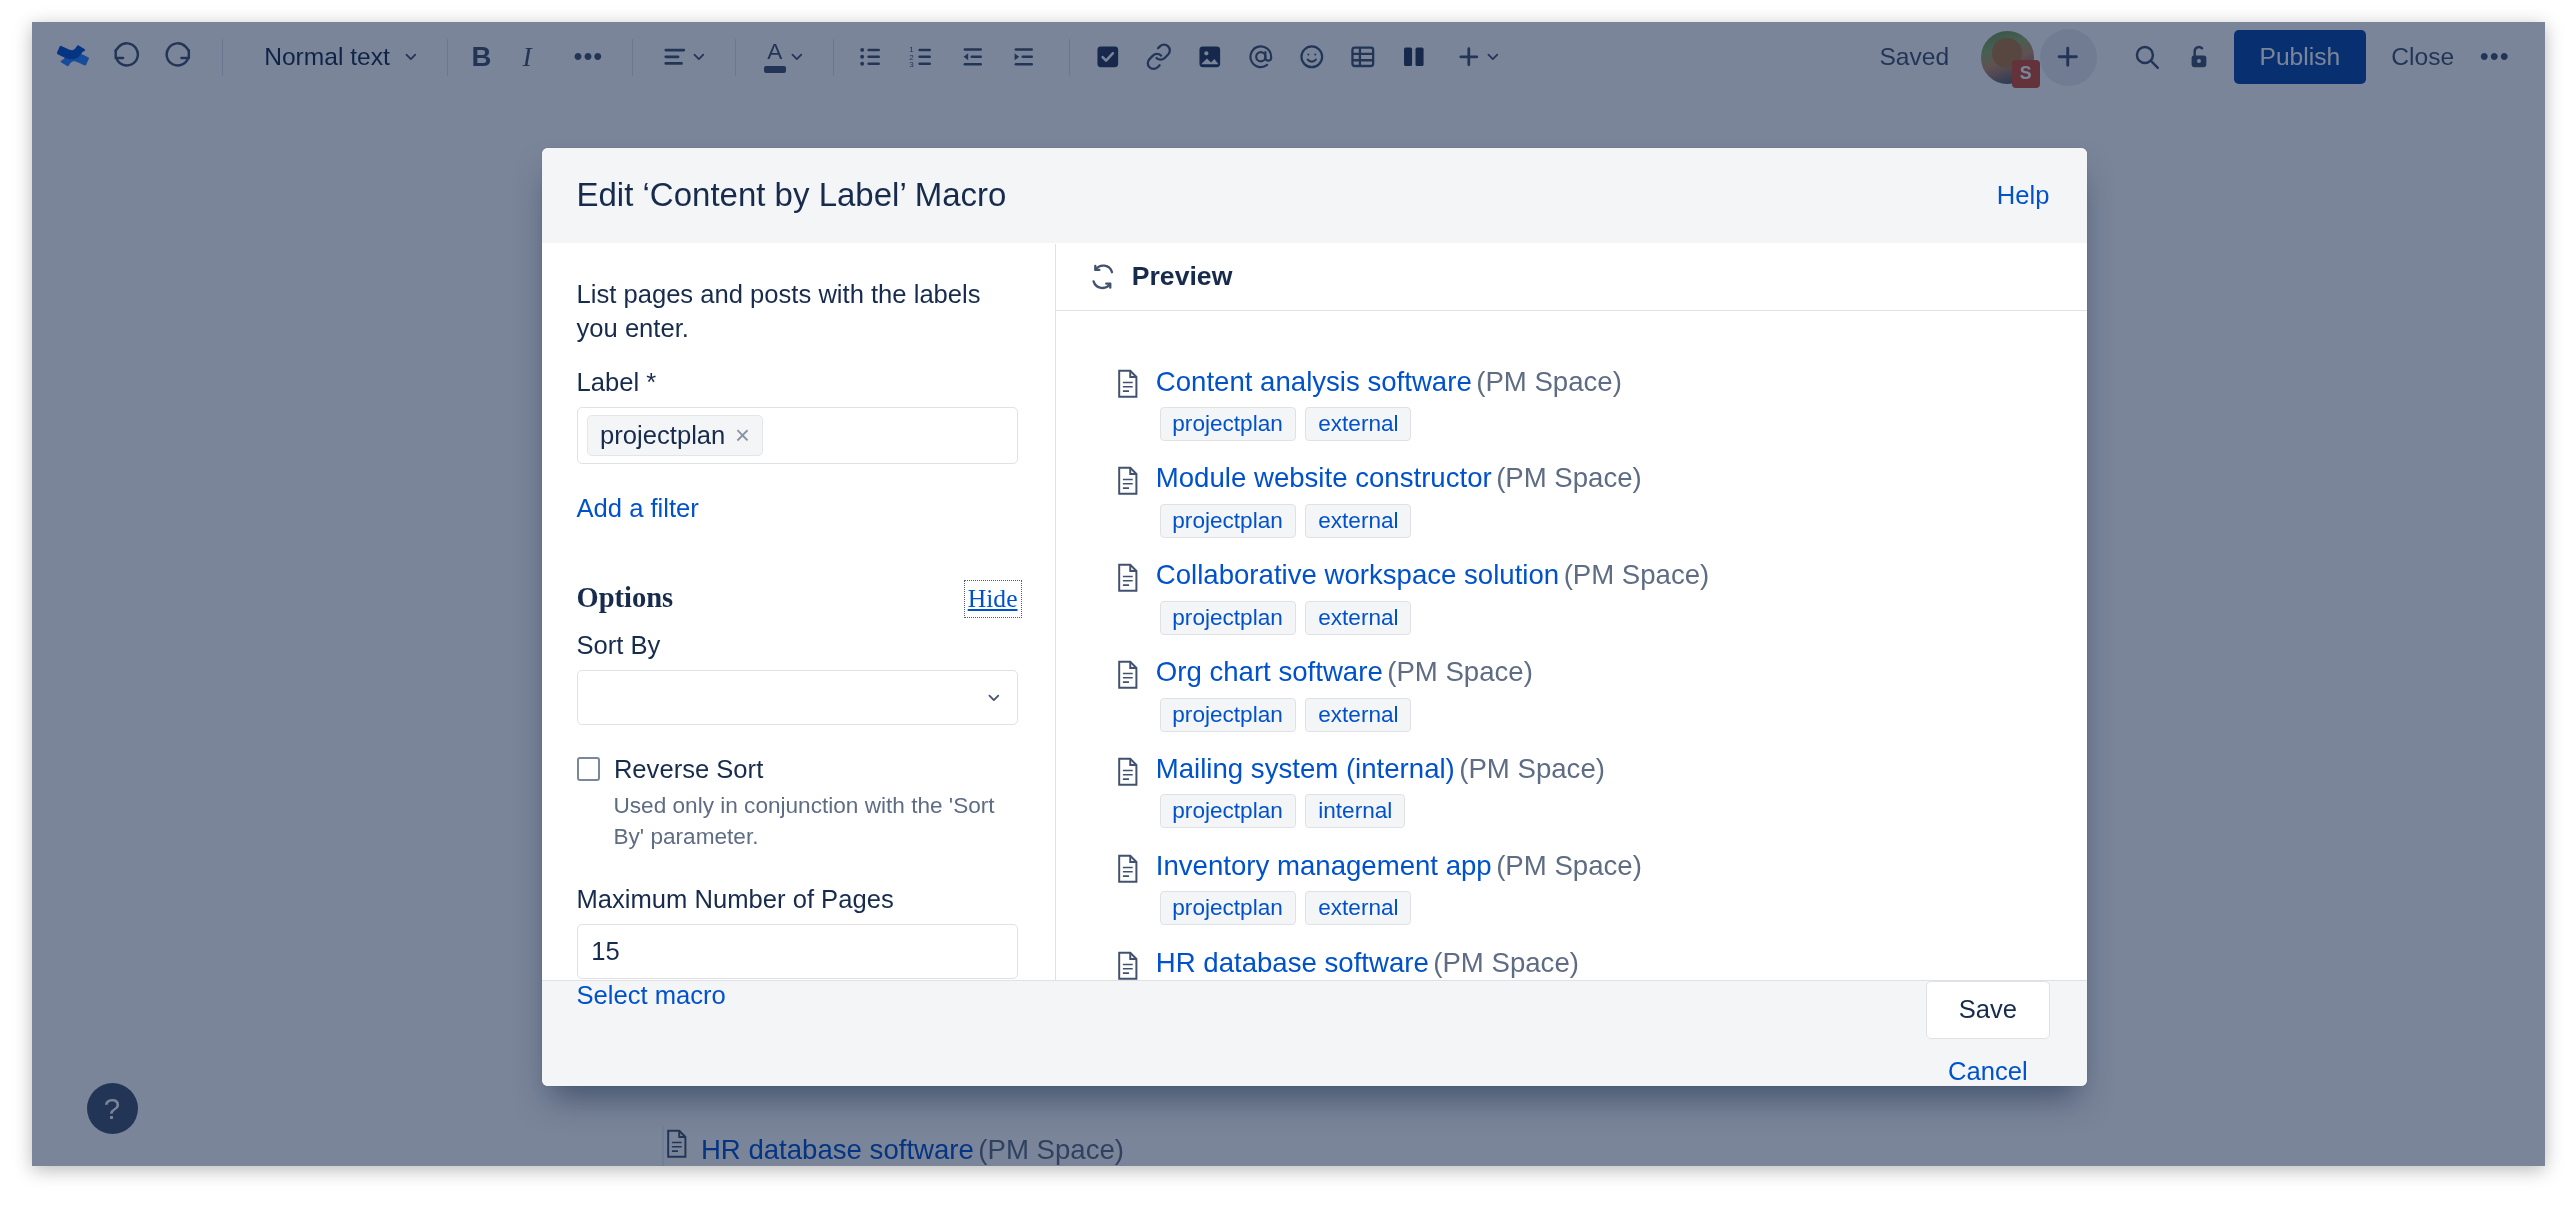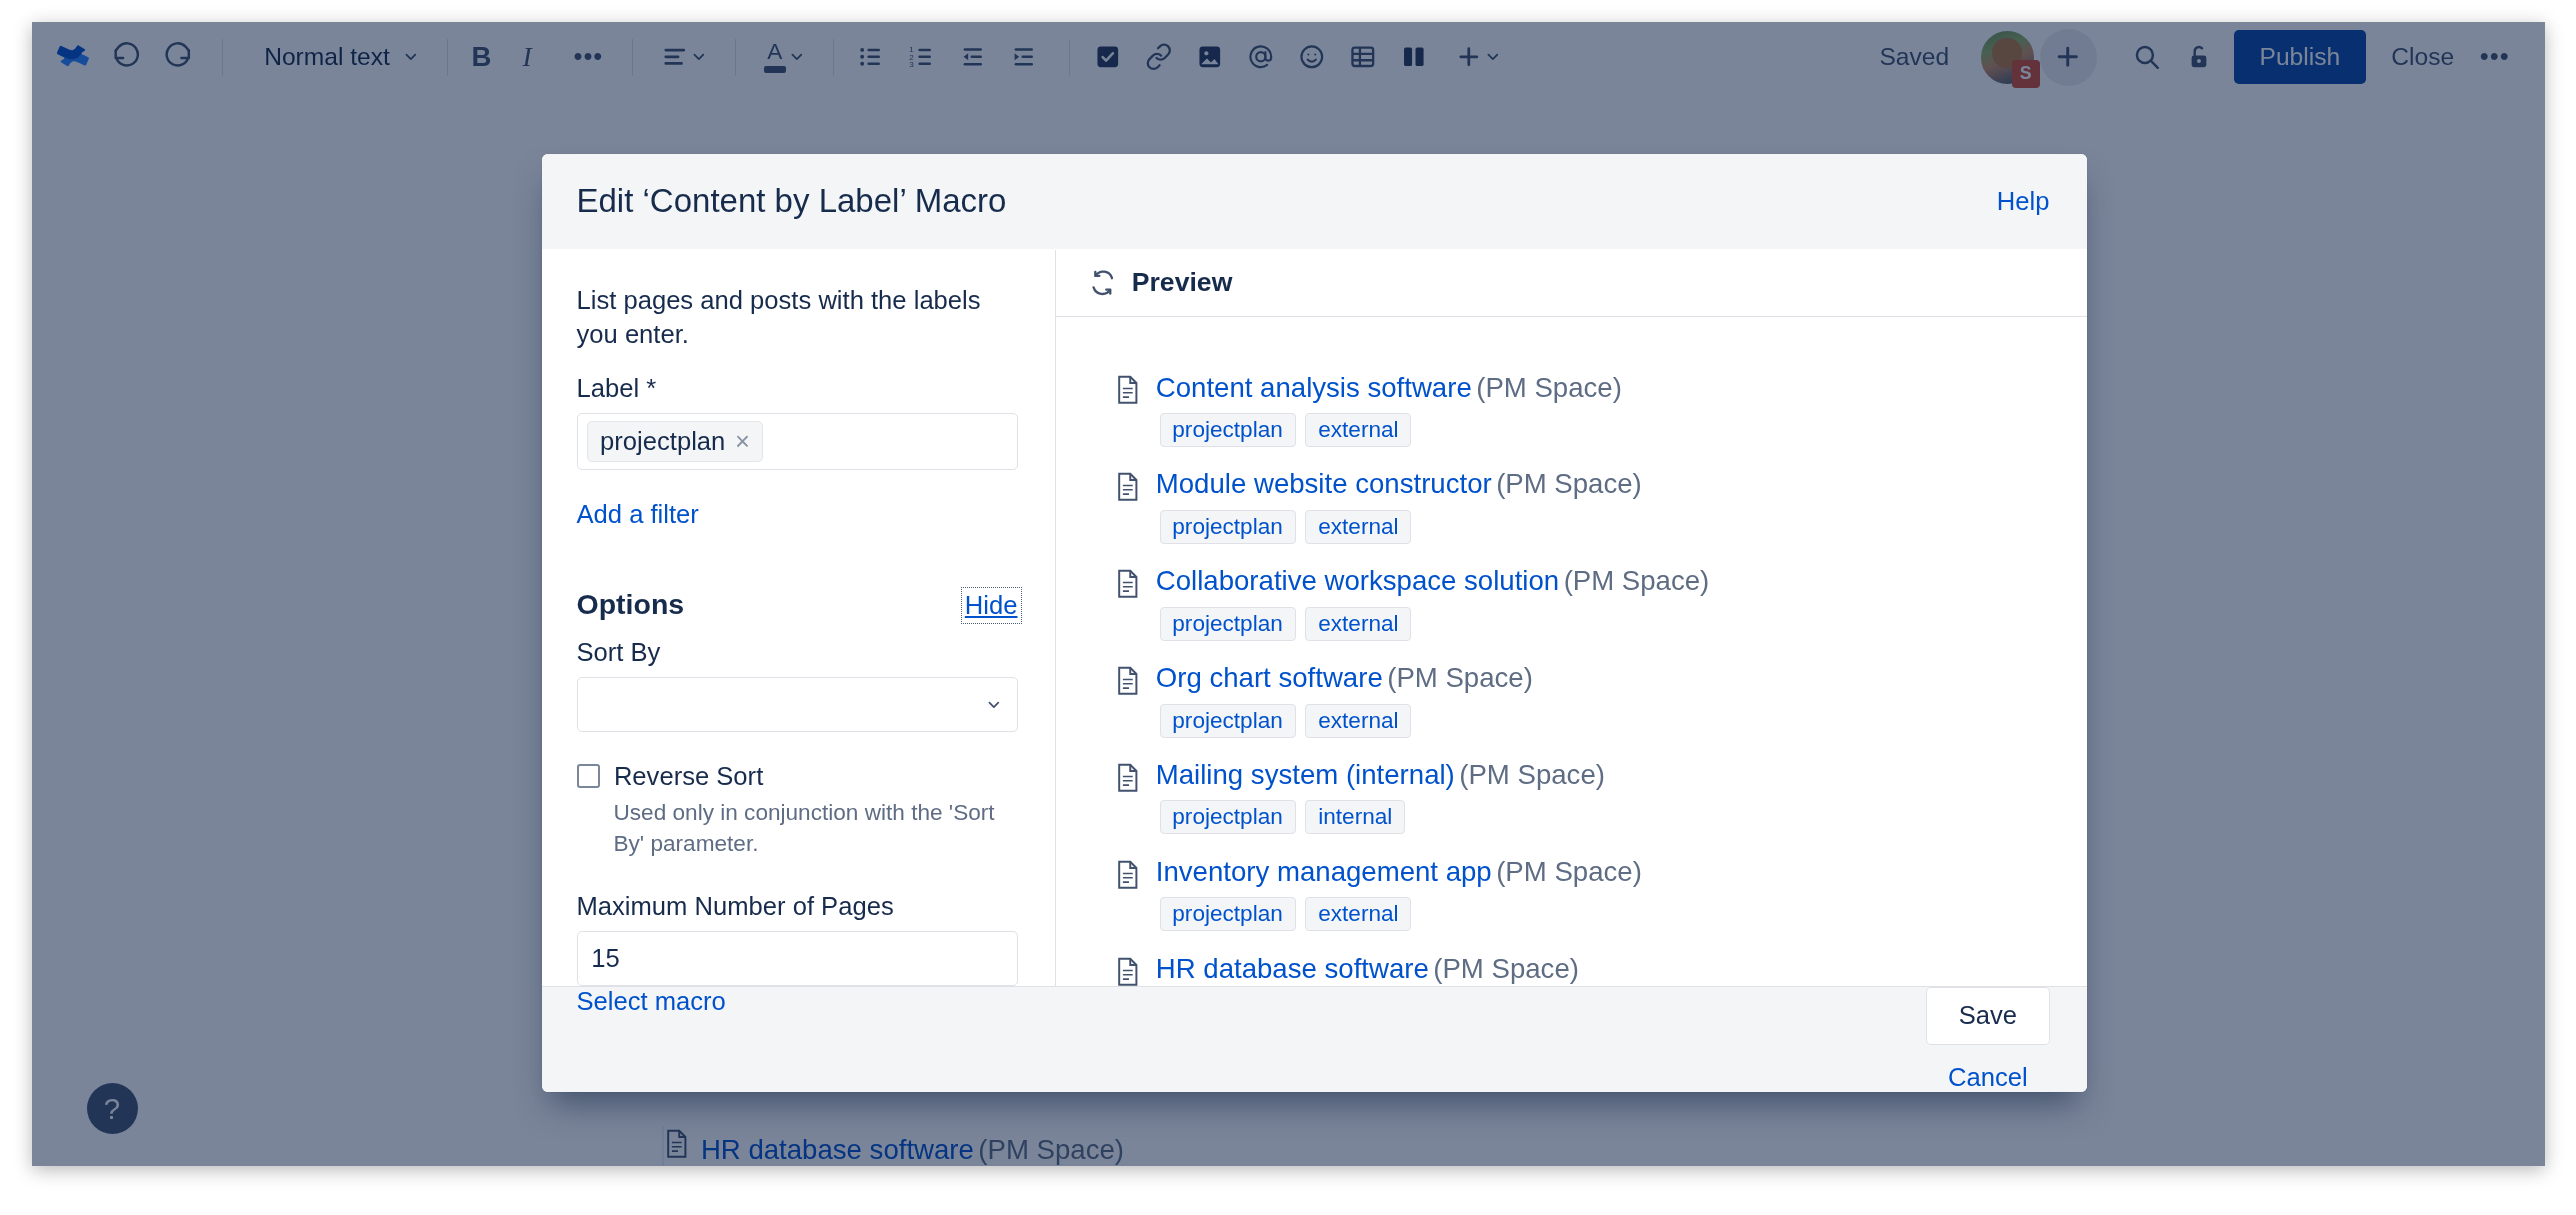--- a/index.html
+++ b/index.html
@@ -149,21 +149,21 @@
     width: 51px; height: 51px; border-radius: 50%;
     background: #42526e; color: #ffffff;
     display: flex; align-items: center; justify-content: center;
     font-size: 29.5px; cursor: pointer;
     z-index: 20;
   }
 
   
   .modal {
     position: absolute;
-    left: 510px; top: 132px;
+    left: 510px; top: 126px;
     width: 1545px;
     background: #ffffff;
     border-radius: 5.9px;
     box-shadow: 0 0 1px rgba(9,30,66,.31), 0 19.7px 31.5px -7.9px rgba(9,30,66,.5);
     z-index: 60;
     overflow: hidden;
   }
   .modal-header {
     background: #f4f5f7;
     height: 96px;
@@ -211,20 +211,21 @@
   .token-x { color: #8993a4; font-size: 25.6px; cursor: pointer; line-height: 1; }
   .add-filter {
     display: inline-block;
     color: #0052cc; font-size: 25.6px; text-decoration: none;
     margin: 29.5px 0 0 0; cursor: pointer;
   }
 
   .options-head {
     display: flex; align-items: baseline; justify-content: space-between;
     margin: 59px 0 17.7px 0;
+    font-family: Liberation Serif, serif;
   }
   .options-title { font-size: 28.5px; font-weight: bold; color: #172b4d; }
   .hide-link {
     color: #0052cc; font-size: 25.6px; text-decoration: underline;
     outline: 1px dotted #505f79; outline-offset: 3.9px;
     cursor: pointer;
   }
   .select-box {
     width: 100%; height: 55px;
     border: 1px solid #dfe1e6; border-radius: 4.9px;

